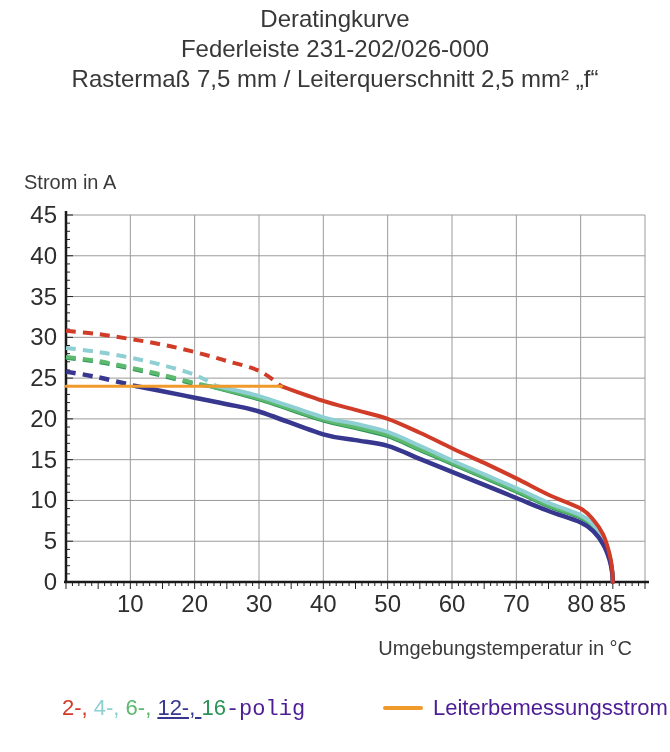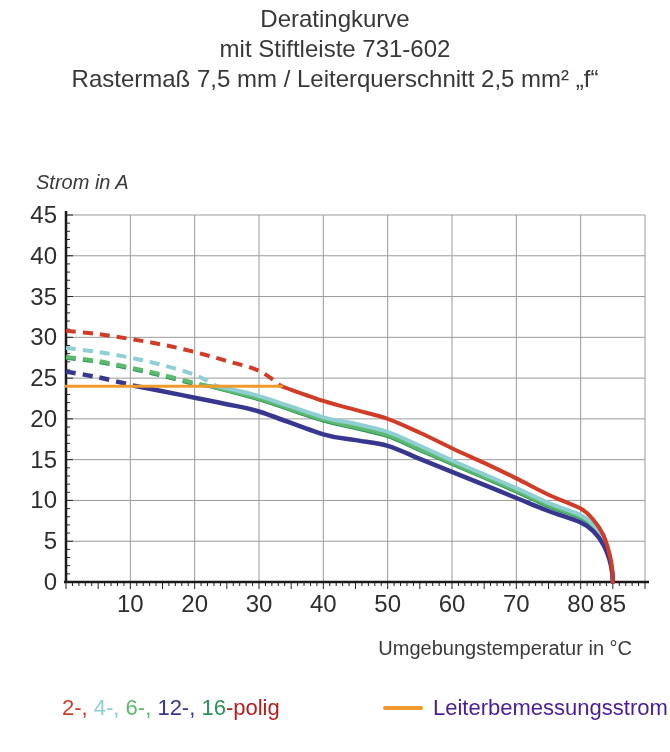--- a/index.html
+++ b/index.html
@@ -1,36 +1,36 @@
 <!DOCTYPE html>
 <html><head>
 <meta charset="utf-8">
 <style>
   html,body{margin:0;padding:0;background:#ffffff;}
   body{width:670px;height:752px;position:relative;overflow:hidden;
        font-family:"Liberation Sans", sans-serif;color:#3a3a3a;}
   .title-block{position:absolute;top:4px;left:0;width:670px;text-align:center;
        font-size:24px;line-height:30px;color:#383838;}
   .axis-title{position:absolute;font-size:20px;color:#3a3a3a;}
-  #y-axis-title{top:171px;left:36px;font-style:italic;}
+  #y-axis-title{top:171px;left:24px;}
   #x-axis-title{top:637px;right:38px;margin-left:28px;}
   #chart-wrap{position:absolute;top:170px;left:0;width:670px;height:460px;}
   svg text{font-family:"Liberation Sans", sans-serif;fill:#2e2e2e;}
   .legend-row{position:absolute;top:695px;left:0;width:670px;height:30px;font-size:22px;}
   #legend-poles{position:absolute;left:62px;top:0;white-space:nowrap;}
   #legend-reference{position:absolute;left:383px;top:0;display:flex;align-items:center;}
   #legend-reference .swatch{display:inline-block;width:40px;height:4px;border-radius:2px;margin-right:10px;}
   #legend-reference .lbl{font-size:22px;color:#4c1d95;}
 </style>
 </head>
 <body>
 
 <div class="title-block">
   <div>Deratingkurve</div>
-  <div>mit Stiftleiste 731-602</div>
+  <div>Federleiste 231-202/026-000</div>
   <div>Rastermaß 7,5 mm / Leiterquerschnitt 2,5 mm² „f“</div>
 </div>
 
 <div id="y-axis-title" class="axis-title">Strom in A</div>
 
 <div id="chart-wrap">
   <svg id="chart-svg" width="670" height="460" viewBox="0 0 670 460">
       <line x1="130.33333333333331" y1="45" x2="130.33333333333331" y2="412" stroke="#9a9a9a" stroke-width="1"></line>
       <line x1="194.66666666666666" y1="45" x2="194.66666666666666" y2="412" stroke="#9a9a9a" stroke-width="1"></line>
       <line x1="259" y1="45" x2="259" y2="412" stroke="#9a9a9a" stroke-width="1"></line>
@@ -217,18 +217,18 @@
       <path d="M136.8,216.3C141.1,217.1 152.8,219.3 162.5,221.2C172.2,223.1 183.9,225.5 194.7,227.7C205.4,229.9 216.1,231.9 226.8,234.2C237.6,236.5 242.9,236.5 259.0,241.5C275.1,246.6 307.3,259.6 323.3,264.4C339.4,269.1 344.8,268.2 355.5,270.1C366.2,272.0 376.9,272.7 387.7,275.8C398.4,278.9 409.1,284.5 419.8,288.9C430.6,293.2 441.3,297.6 452.0,301.9C462.7,306.2 473.4,310.6 484.2,314.9C494.9,319.3 505.6,323.6 516.3,328.0C527.1,332.3 537.8,337.0 548.5,341.0C559.2,345.1 573.2,349.1 580.7,352.5C588.2,355.9 589.8,357.8 593.5,361.4C597.3,365.1 600.5,369.7 603.2,374.5C605.9,379.2 608.1,385.2 609.6,390.0C611.1,394.7 611.7,399.4 612.2,403.0C612.7,406.7 612.7,410.5 612.8,412.0" fill="none" stroke="#37378f" stroke-width="4.5" stroke-linecap="round"></path>
       <path d="M66.0,160.8C71.4,161.4 87.4,162.7 98.2,164.1C108.9,165.4 119.6,167.2 130.3,169.0C141.1,170.7 151.8,172.5 162.5,174.7C173.2,176.8 183.9,179.3 194.7,182.0C205.4,184.7 216.1,187.9 226.8,191.0C237.6,194.1 249.9,196.6 259.0,200.8C268.1,205.0 277.8,213.7 281.5,216.3" fill="none" stroke="#d13c28" stroke-width="4" stroke-dasharray="10 7" stroke-linecap="butt"></path>
       <path d="M281.5,216.3C288.5,218.7 311.0,227.0 323.3,230.9C335.7,234.9 344.8,236.9 355.5,239.9C366.2,242.9 376.9,245.1 387.7,248.9C398.4,252.7 409.1,257.9 419.8,262.8C430.6,267.6 441.3,273.2 452.0,278.2C462.7,283.3 473.4,287.9 484.2,292.9C494.9,298.0 505.6,303.1 516.3,308.4C527.1,313.7 537.8,319.7 548.5,324.7C559.2,329.8 573.2,334.4 580.7,338.6C588.2,342.8 589.8,345.7 593.5,350.0C597.3,354.4 600.5,359.0 603.2,364.7C605.9,370.4 608.1,378.4 609.6,384.3C611.1,390.1 611.7,395.1 612.2,399.8C612.7,404.4 612.7,410.0 612.8,412.0" fill="none" stroke="#d13c28" stroke-width="4" stroke-linecap="round"></path>
       <path d="M66,216.26666666666668 L281.51666666666665,216.26666666666668" fill="none" stroke="#f09a2c" stroke-width="3" stroke-linecap="round"></path>
     </svg>
 </div>
 
 <div id="x-axis-title" class="axis-title">Umgebungstemperatur in °C</div>
 
 <div class="legend-row">
-  <div id="legend-poles"><span style="color: rgb(209, 60, 40);">2-, </span><span style="color: rgb(141, 207, 210);">4-, </span><span style="color: rgb(92, 185, 110);">6-, </span><span style="color: rgb(55, 55, 143);">12-, </span><span style="color: rgb(42, 147, 87); margin-top: 32px;">16</span><span style="color: #b91c1c;">-polig</span></div>
+  <div id="legend-poles"><span style="color: rgb(209, 60, 40);">2-, </span><span style="color: rgb(141, 207, 210);">4-, </span><span style="color: rgb(92, 185, 110);">6-, </span><span style="color: rgb(55, 55, 143); text-decoration: underline;">12-, </span><span style="color: rgb(42, 147, 87); margin-top: 32px;">16</span><span style="color: #4c1d95; font-family: Liberation Mono, monospace;">-polig</span></div>
   <div id="legend-reference">
     <span class="swatch" style="background: rgb(240, 154, 44);"></span>
     <span class="lbl">Leiterbemessungsstrom</span>
   </div>
 </div>
 
 </body></html>

